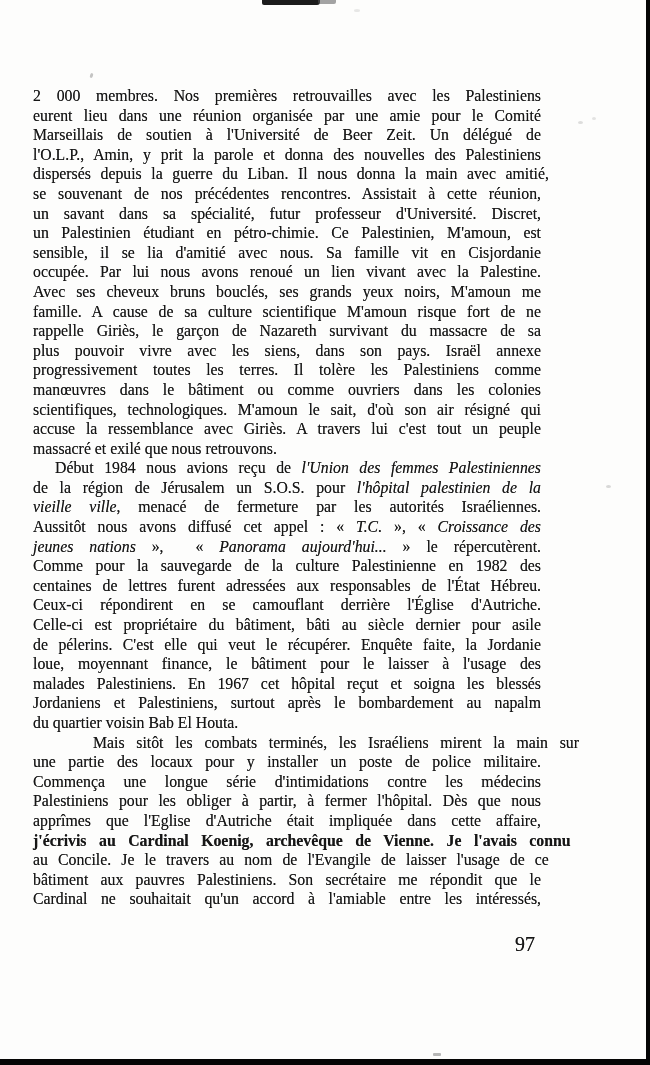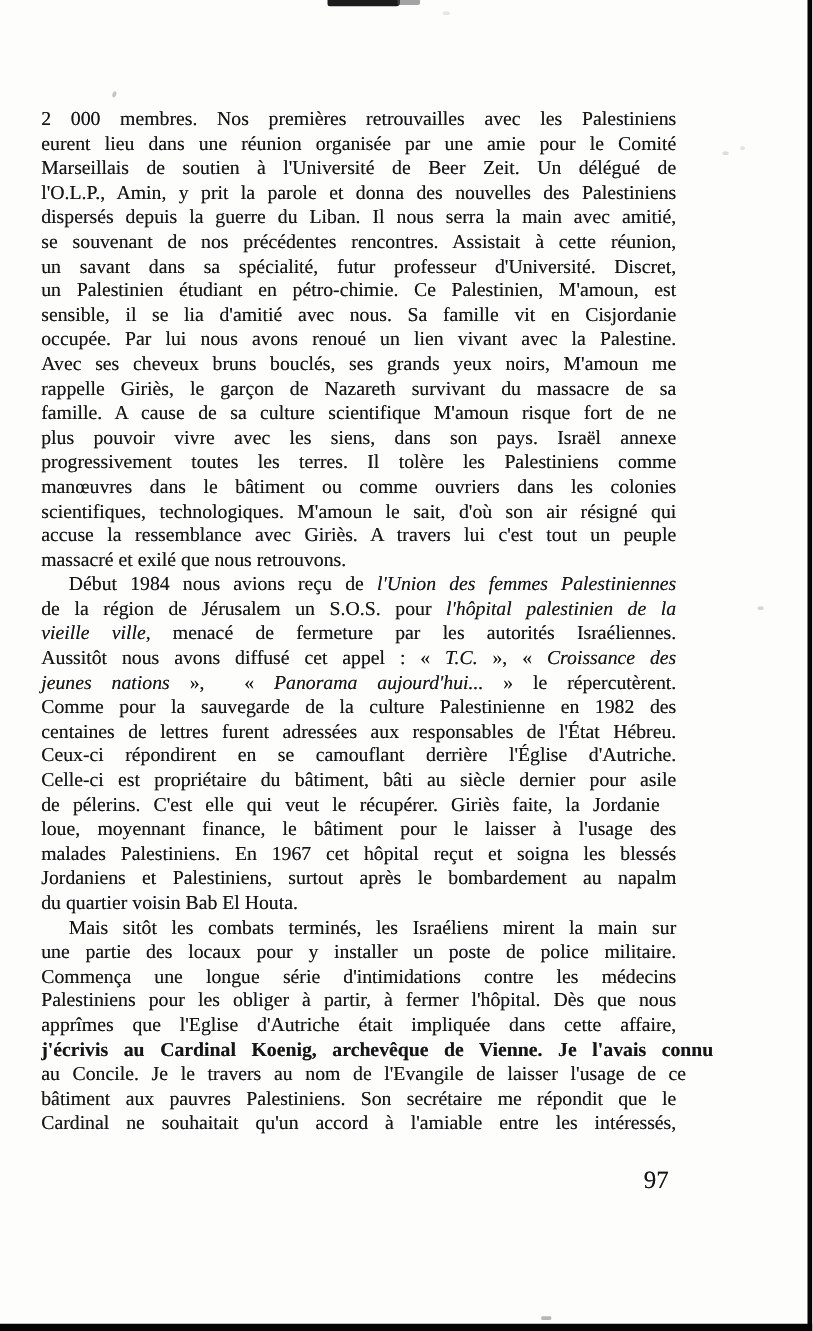--- a/index.html
+++ b/index.html
@@ -37,50 +37,50 @@
 </style>
 </head>
 <body>
 
 <div class="scan">
   <div class="textblock">
       <div class="line"><span style="word-spacing: 11.7891px;"><span>2 000 membres. Nos premières retrouvailles avec les Palestiniens</span></span></div>
       <div class="line"><span style="word-spacing: 7.3267px;"><span>eurent lieu dans une réunion organisée par une amie pour le Comité</span></span></div>
       <div class="line"><span style="word-spacing: 10.0266px;"><span>Marseillais de soutien à l'Université de Beer Zeit. Un délégué de</span></span></div>
       <div class="line"><span style="word-spacing: 5.95739px;"><span>l'O.L.P., Amin, y prit la parole et donna des nouvelles des Palestiniens</span></span></div>
-      <div class="line"><span style="word-spacing: 5.63151px;"><span>dispersés depuis la guerre du Liban. Il nous serra la main avec amitié,</span></span></div>
+      <div class="line"><span style="word-spacing: 5.63151px;"><span>dispersés depuis la guerre du Liban. Il nous donna la main avec amitié,</span></span></div>
       <div class="line"><span style="word-spacing: 7.94792px;"><span>se souvenant de nos précédentes rencontres. Assistait à cette réunion,</span></span></div>
       <div class="line"><span style="word-spacing: 10.9961px;"><span>un savant dans sa spécialité, futur professeur d'Université. Discret,</span></span></div>
       <div class="line"><span style="word-spacing: 8.58008px;"><span>un Palestinien étudiant en pétro-chimie. Ce Palestinien, M'amoun, est</span></span></div>
       <div class="line"><span style="word-spacing: 8.55398px;"><span>sensible, il se lia d'amitié avec nous. Sa famille vit en Cisjordanie</span></span></div>
       <div class="line"><span style="word-spacing: 7.37926px;"><span>occupée. Par lui nous avons renoué un lien vivant avec la Palestine.</span></span></div>
       <div class="line"><span style="word-spacing: 7.025px;"><span>Avec ses cheveux bruns bouclés, ses grands yeux noirs, M'amoun me</span></span></div>
+      <div class="line"><span style="word-spacing: 6.76136px;"><span>famille. A cause de sa culture scientifique M'amoun risque fort de ne</span></span></div>
       <div class="line"><span style="word-spacing: 8.82344px;"><span>rappelle Giriès, le garçon de Nazareth survivant du massacre de sa</span></span></div>
-      <div class="line"><span style="word-spacing: 6.76136px;"><span>famille. A cause de sa culture scientifique M'amoun risque fort de ne</span></span></div>
       <div class="line"><span style="word-spacing: 11.4922px;"><span>plus pouvoir vivre avec les siens, dans son pays. Israël annexe</span></span></div>
       <div class="line"><span style="word-spacing: 11.5703px;"><span>progressivement toutes les terres. Il tolère les Palestiniens comme</span></span></div>
       <div class="line"><span style="word-spacing: 10.0885px;"><span>manœuvres dans le bâtiment ou comme ouvriers dans les colonies</span></span></div>
       <div class="line"><span style="word-spacing: 6.77257px;"><span>scientifiques, technologiques. M'amoun le sait, d'où son air résigné qui</span></span></div>
       <div class="line"><span style="word-spacing: 6.84375px;"><span>accuse la ressemblance avec Giriès. A travers lui c'est tout un peuple</span></span></div>
       <div class="line end"><span><span>massacré et exilé que nous retrouvons.</span></span></div>
       <div class="line indent"><span style="word-spacing: 6.58333px;"><span>Début 1984 nous avions reçu de </span><span class="it">l'Union des femmes Palestiniennes</span></span></div>
       <div class="line"><span style="word-spacing: 7.7429px;"><span>de la région de Jérusalem un S.O.S. pour </span><span class="it">l'hôpital palestinien de la</span></span></div>
       <div class="line"><span style="word-spacing: 13.8301px;"><span class="it">vieille ville</span><span>, menacé de fermeture par les autorités Israéliennes.</span></span></div>
       <div class="line"><span style="word-spacing: 7.94792px;"><span>Aussitôt nous avons diffusé cet appel : « </span><span class="it">T.C.</span><span> », « </span><span class="it">Croissance des</span></span></div>
       <div class="line"><span style="word-spacing: 11.9653px;"><span class="it">jeunes nations</span><span> », &nbsp;« </span><span class="it">Panorama aujourd'hui...</span><span> » le répercutèrent.</span></span></div>
       <div class="line"><span style="word-spacing: 8.51094px;"><span>Comme pour la sauvegarde de la culture Palestinienne en 1982 des</span></span></div>
       <div class="line"><span style="word-spacing: 6.80729px;"><span>centaines de lettres furent adressées aux responsables de l'État Hébreu.</span></span></div>
       <div class="line"><span style="word-spacing: 13.2321px;"><span>Ceux-ci répondirent en se camouflant derrière l'Église d'Autriche.</span></span></div>
       <div class="line"><span style="word-spacing: 7.50625px; font-family: Liberation Serif, serif;"><span>Celle-ci est propriétaire du bâtiment, bâti au siècle dernier pour asile</span></span></div>
-      <div class="line"><span style="word-spacing: 6.52557px;"><span>de pélerins. C'est elle qui veut le récupérer. Giriès faite, la Jordanie</span></span></div>
+      <div class="line"><span style="word-spacing: 6.52557px;"><span>de pélerins. C'est elle qui veut le récupérer. Enquête faite, la Jordanie</span></span></div>
       <div class="line"><span style="word-spacing: 9.80781px;"><span>loue, moyennant finance, le bâtiment pour le laisser à l'usage des</span></span></div>
       <div class="line"><span style="word-spacing: 7.93906px;"><span>malades Palestiniens. En 1967 cet hôpital reçut et soigna les blessés</span></span></div>
       <div class="line"><span style="word-spacing: 9.15625px;"><span>Jordaniens et Palestiniens, surtout après le bombardement au napalm</span></span></div>
       <div class="line end"><span><span>du quartier voisin Bab El Houta.</span></span></div>
-      <div class="line indent"><span style="word-spacing: 7.75625px;"><span>Mais sitôt les combats terminés, les Israéliens mirent la main sur</span></span></div>
+      <div class="line indent"><span style="word-spacing: 7.75625px; margin-left: 38px;"><span>Mais sitôt les combats terminés, les Israéliens mirent la main sur</span></span></div>
       <div class="line"><span style="word-spacing: 8.61506px;"><span>une partie des locaux pour y installer un poste de police militaire.</span></span></div>
       <div class="line"><span style="word-spacing: 14.5714px;"><span>Commença une longue série d'intimidations contre les médecins</span></span></div>
       <div class="line"><span style="word-spacing: 6.53835px;"><span>Palestiniens pour les obliger à partir, à fermer l'hôpital. Dès que nous</span></span></div>
       <div class="line"><span style="word-spacing: 11.1191px;"><span>apprîmes que l'Eglise d'Autriche était impliquée dans cette affaire,</span></span></div>
       <div class="line"><span style="word-spacing: 8.52604px; font-weight: bold;"><span>j'écrivis au Cardinal Koenig, archevêque de Vienne. Je l'avais connu</span></span></div>
       <div class="line"><span style="word-spacing: 6.17788px;"><span>au Concile. Je le travers au nom de l'Evangile de laisser l'usage de ce</span></span></div>
       <div class="line"><span style="word-spacing: 8.28819px; text-align: right;"><span>bâtiment aux pauvres Palestiniens. Son secrétaire me répondit que le</span></span></div>
       <div class="line"><span style="word-spacing: 9.60764px;"><span>Cardinal ne souhaitait qu'un accord à l'amiable entre les intéressés,</span></span></div>
     </div>
   <div class="pagenum">97</div>

